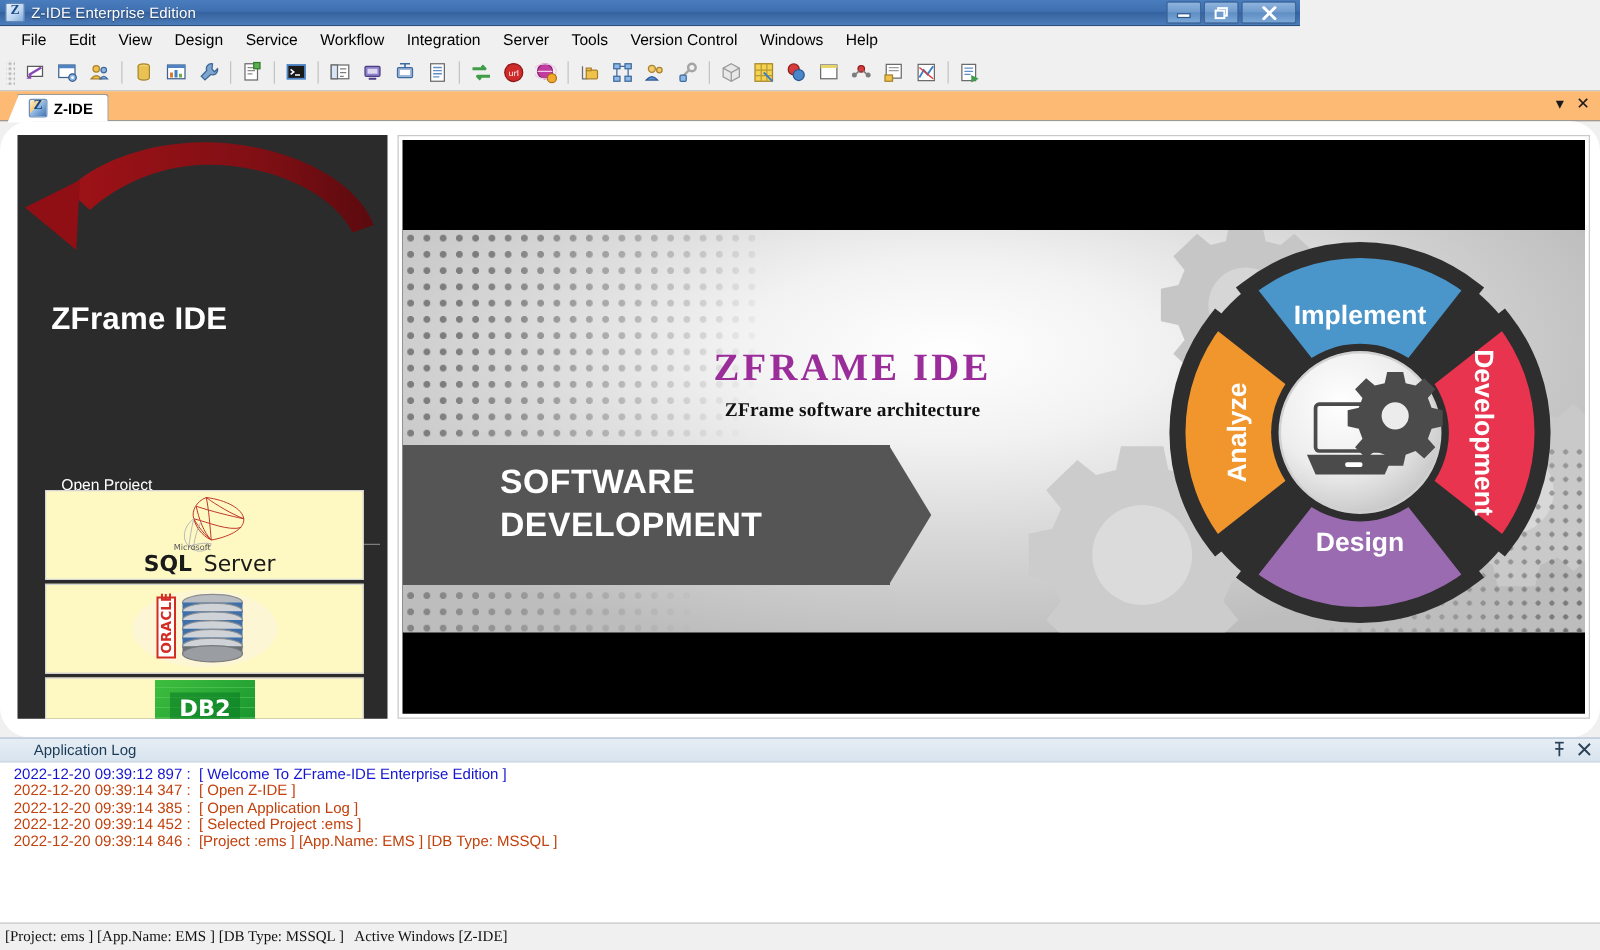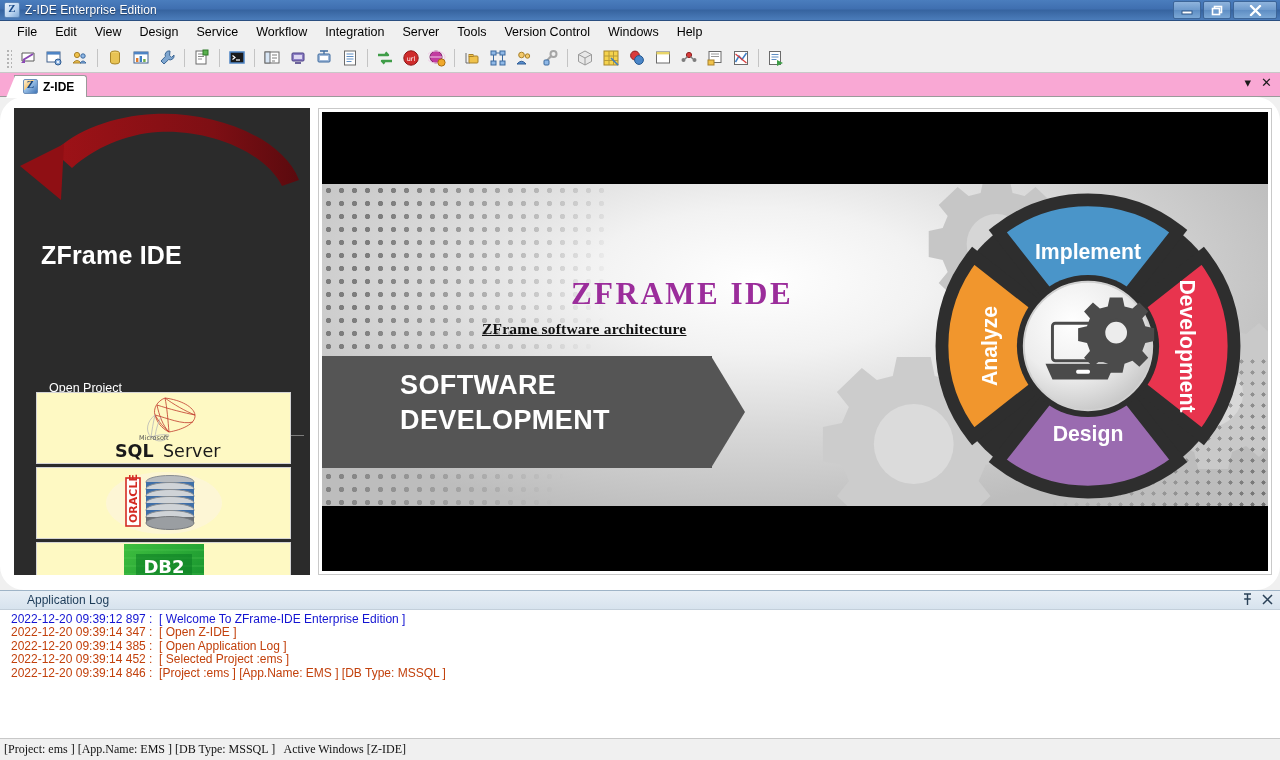--- a/index.html
+++ b/index.html
@@ -6,21 +6,21 @@
   html, body {
     margin: 0; padding: 0;
     width: 1280px; height: 760px;
     overflow: hidden;
     font-family: "Liberation Sans", sans-serif;
     background: #f0f0f0;
   }
 
   
   #titlebar {
-    position: absolute; left: 0; top: 0; width: 1280px; height: 21px;
+    position: absolute; left: 0; top: 0; width: 1040px; height: 21px;
     background: linear-gradient(to bottom, #4a7dbd 0%, #3f6fb0 45%, #36639f 50%, #4b7cba 100%);
     border-bottom: 1px solid #2a4f80;
     display: flex; align-items: center;
   }
   #app-icon {
     width: 16px; height: 16px; margin-left: 4px; margin-right: 5px;
     border-radius: 2px;
     background: linear-gradient(135deg,#eaf2fb 0%, #b9d3ef 60%, #7fa9d8 100%);
     border: 1px solid #5c86b8;
     position: relative; flex: 0 0 auto;
@@ -72,21 +72,21 @@
   .tb-sep { width: 1px; height: 18px; background: #c4c4c4; margin: 0 4px; }
   .tb-btn {
     width: 24px; height: 24px; display: flex; align-items: center; justify-content: center;
     border: 1px solid transparent; border-radius: 2px; margin: 0 1px;
   }
   .tb-btn svg { display: block; }
 
   
   #tabstrip {
     position: absolute; left: 0; top: 73px; width: 1280px; height: 24px;
-    background: #f9a8d4; border-bottom: 1px solid #9a9a9a;
+    background: #fdba74; border-bottom: 1px solid #9a9a9a;
   }
   #doc-tab {
     position: absolute; left: 14px; top: 2px; height: 22px;
     background: #ffffff;
     border: 1px solid #9a9a9a; border-bottom: none;
     border-radius: 0 3px 0 0;
     padding: 0 12px 0 8px;
     display: flex; align-items: center; gap: 5px;
     transform: skewX(0deg);
   }
@@ -171,23 +171,23 @@
     -webkit-mask-image: linear-gradient(300deg, rgba(0,0,0,1) 0%, rgba(0,0,0,0) 70%);
     mask-image: linear-gradient(300deg, rgba(0,0,0,1) 0%, rgba(0,0,0,0) 70%);
   }
   #banner-gears { position: absolute; left: 0; top: 0; width: 100%; height: 100%; }
   #banner-headline {
     position: absolute; left: 160px; top: 92px; width: 400px; text-align: center;
     font-family: "Liberation Serif", serif; font-weight: bold;
     font-size: 31px; letter-spacing: 2.5px; color: #9b2d9b;
   }
   #banner-sub {
-    position: absolute; left: 160px; top: 136px; width: 400px; 
+    position: absolute; left: 160px; top: 136px; width: 400px; text-align: center;
     font-family: "Liberation Serif", serif; font-weight: bold;
-    font-size: 15.5px; color: #111; letter-spacing: .2px; text-decoration: underline;
+    font-size: 15.5px; color: #111; letter-spacing: .2px;
   }
   #arrow-band {
     position: absolute; left: 0; top: 172px; width: 390px; height: 112px;
     background: #555555;
   }
   #arrow-band::after {
     content: ""; position: absolute; left: 389px; top: 0;
     width: 0; height: 0;
     border-top: 56px solid transparent; border-bottom: 56px solid transparent;
     border-left: 34px solid #555555;

